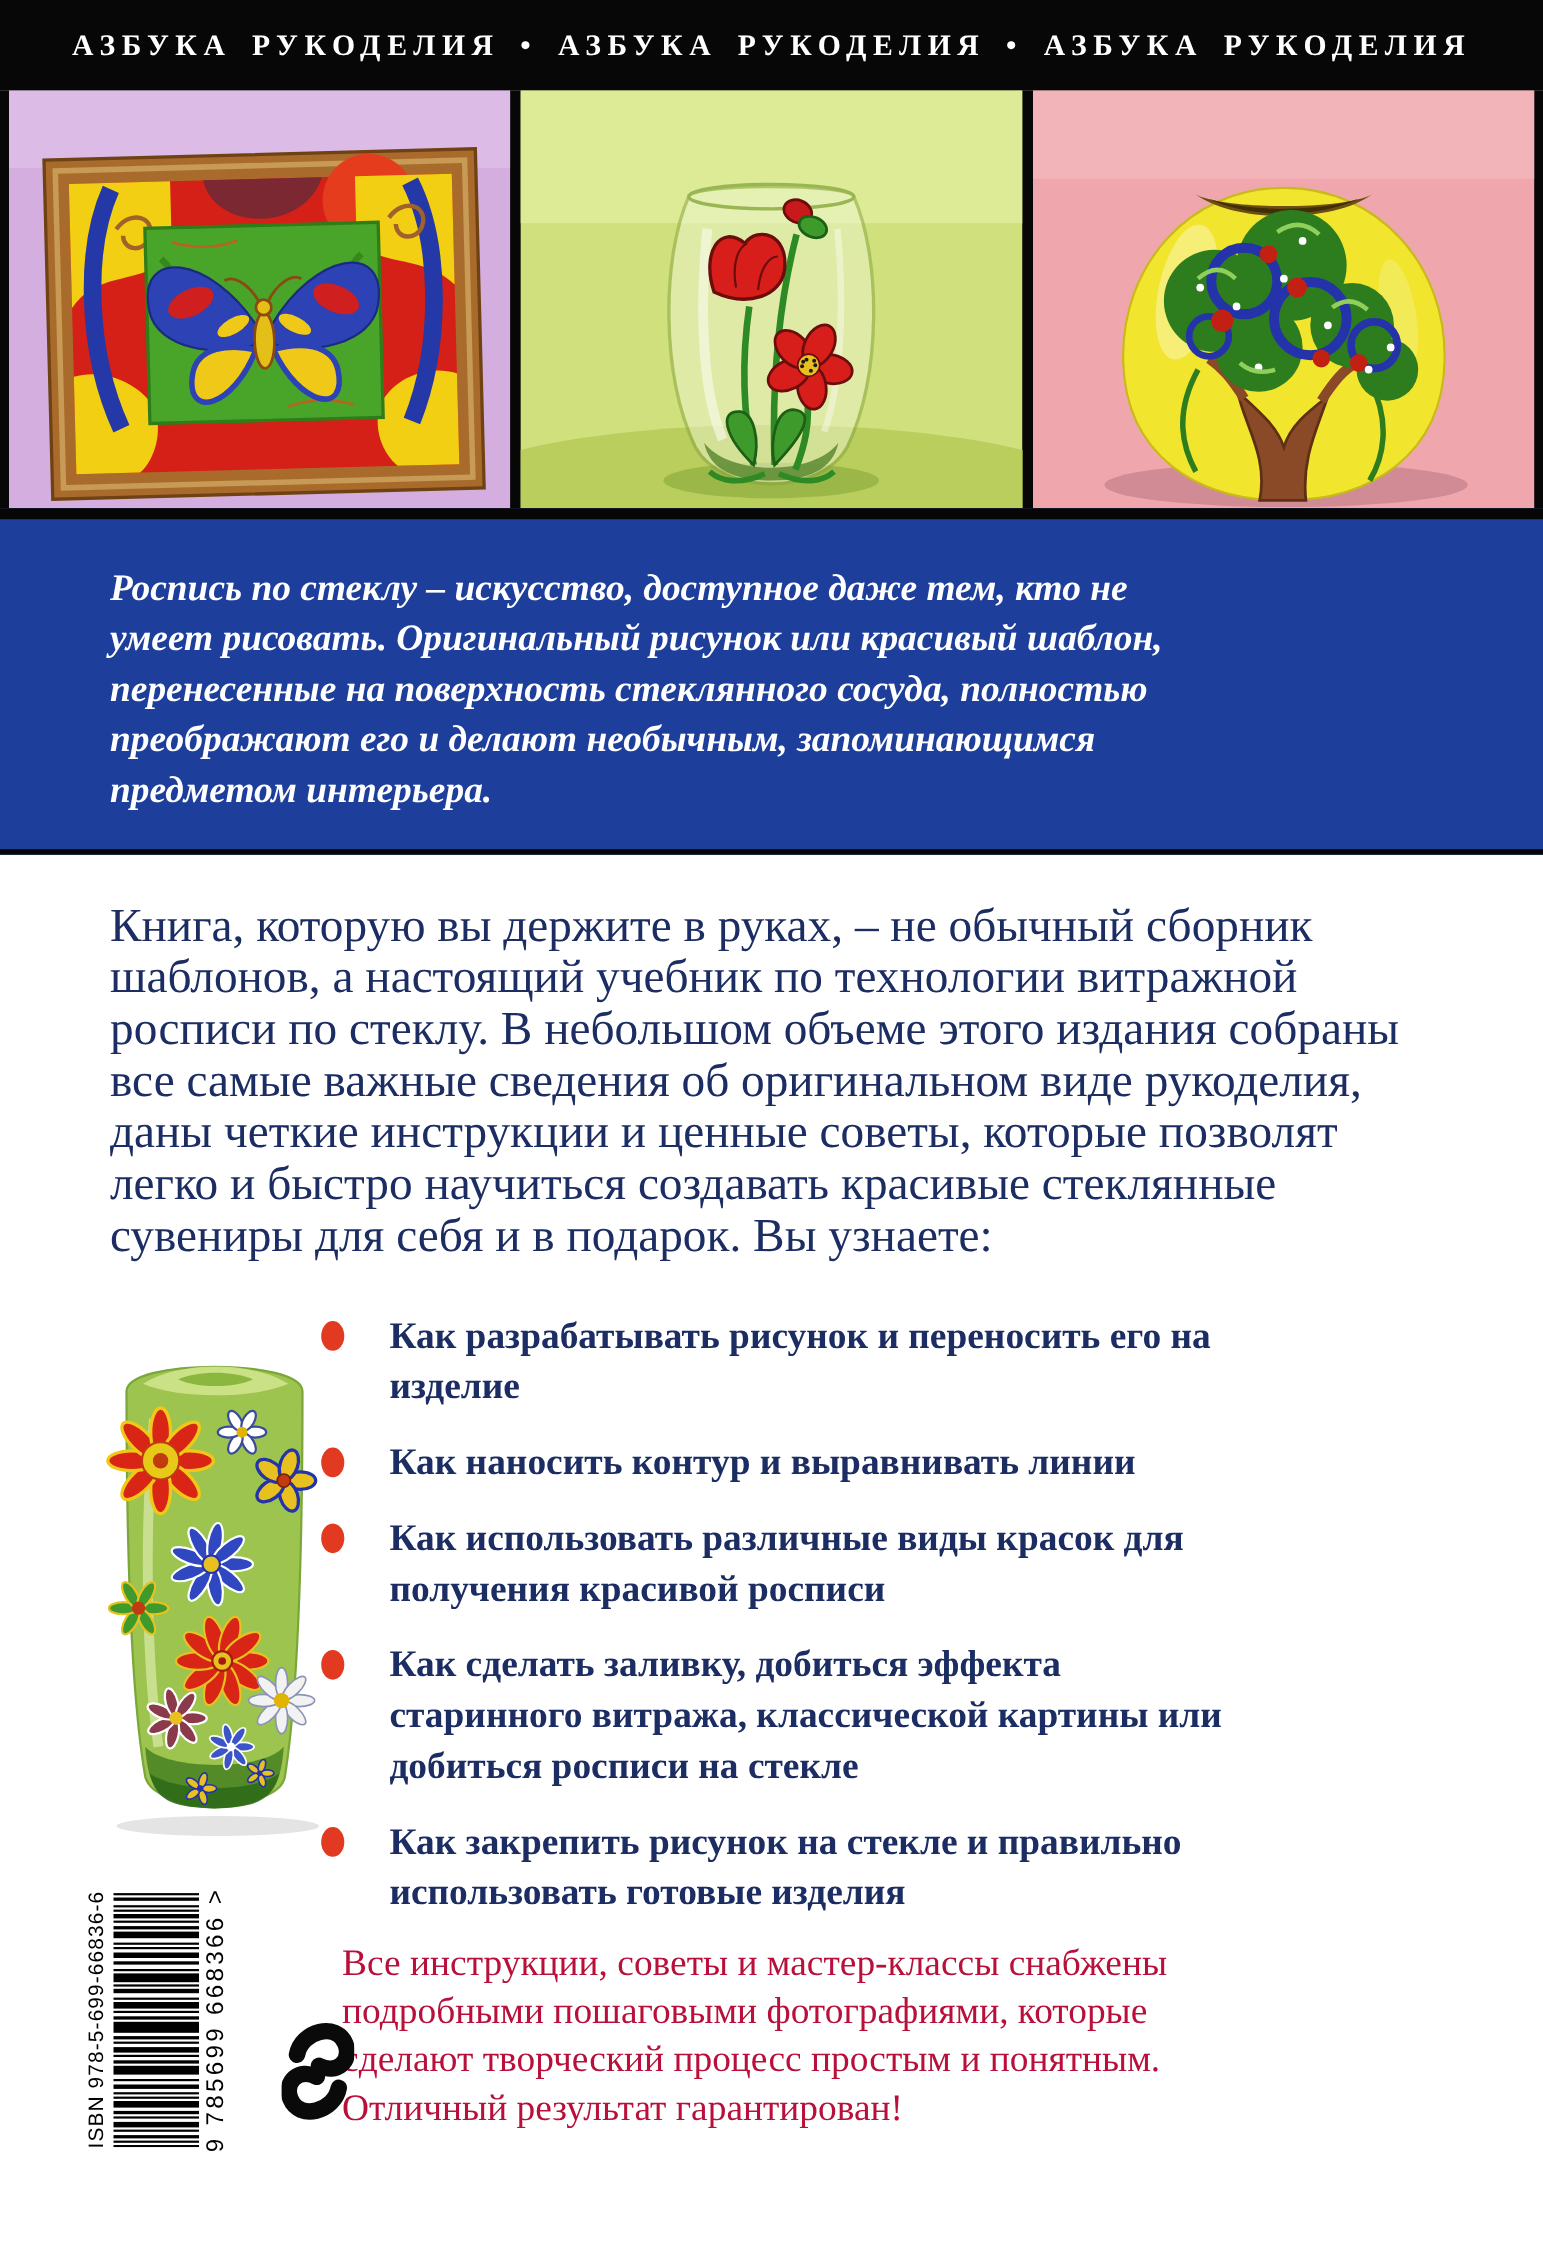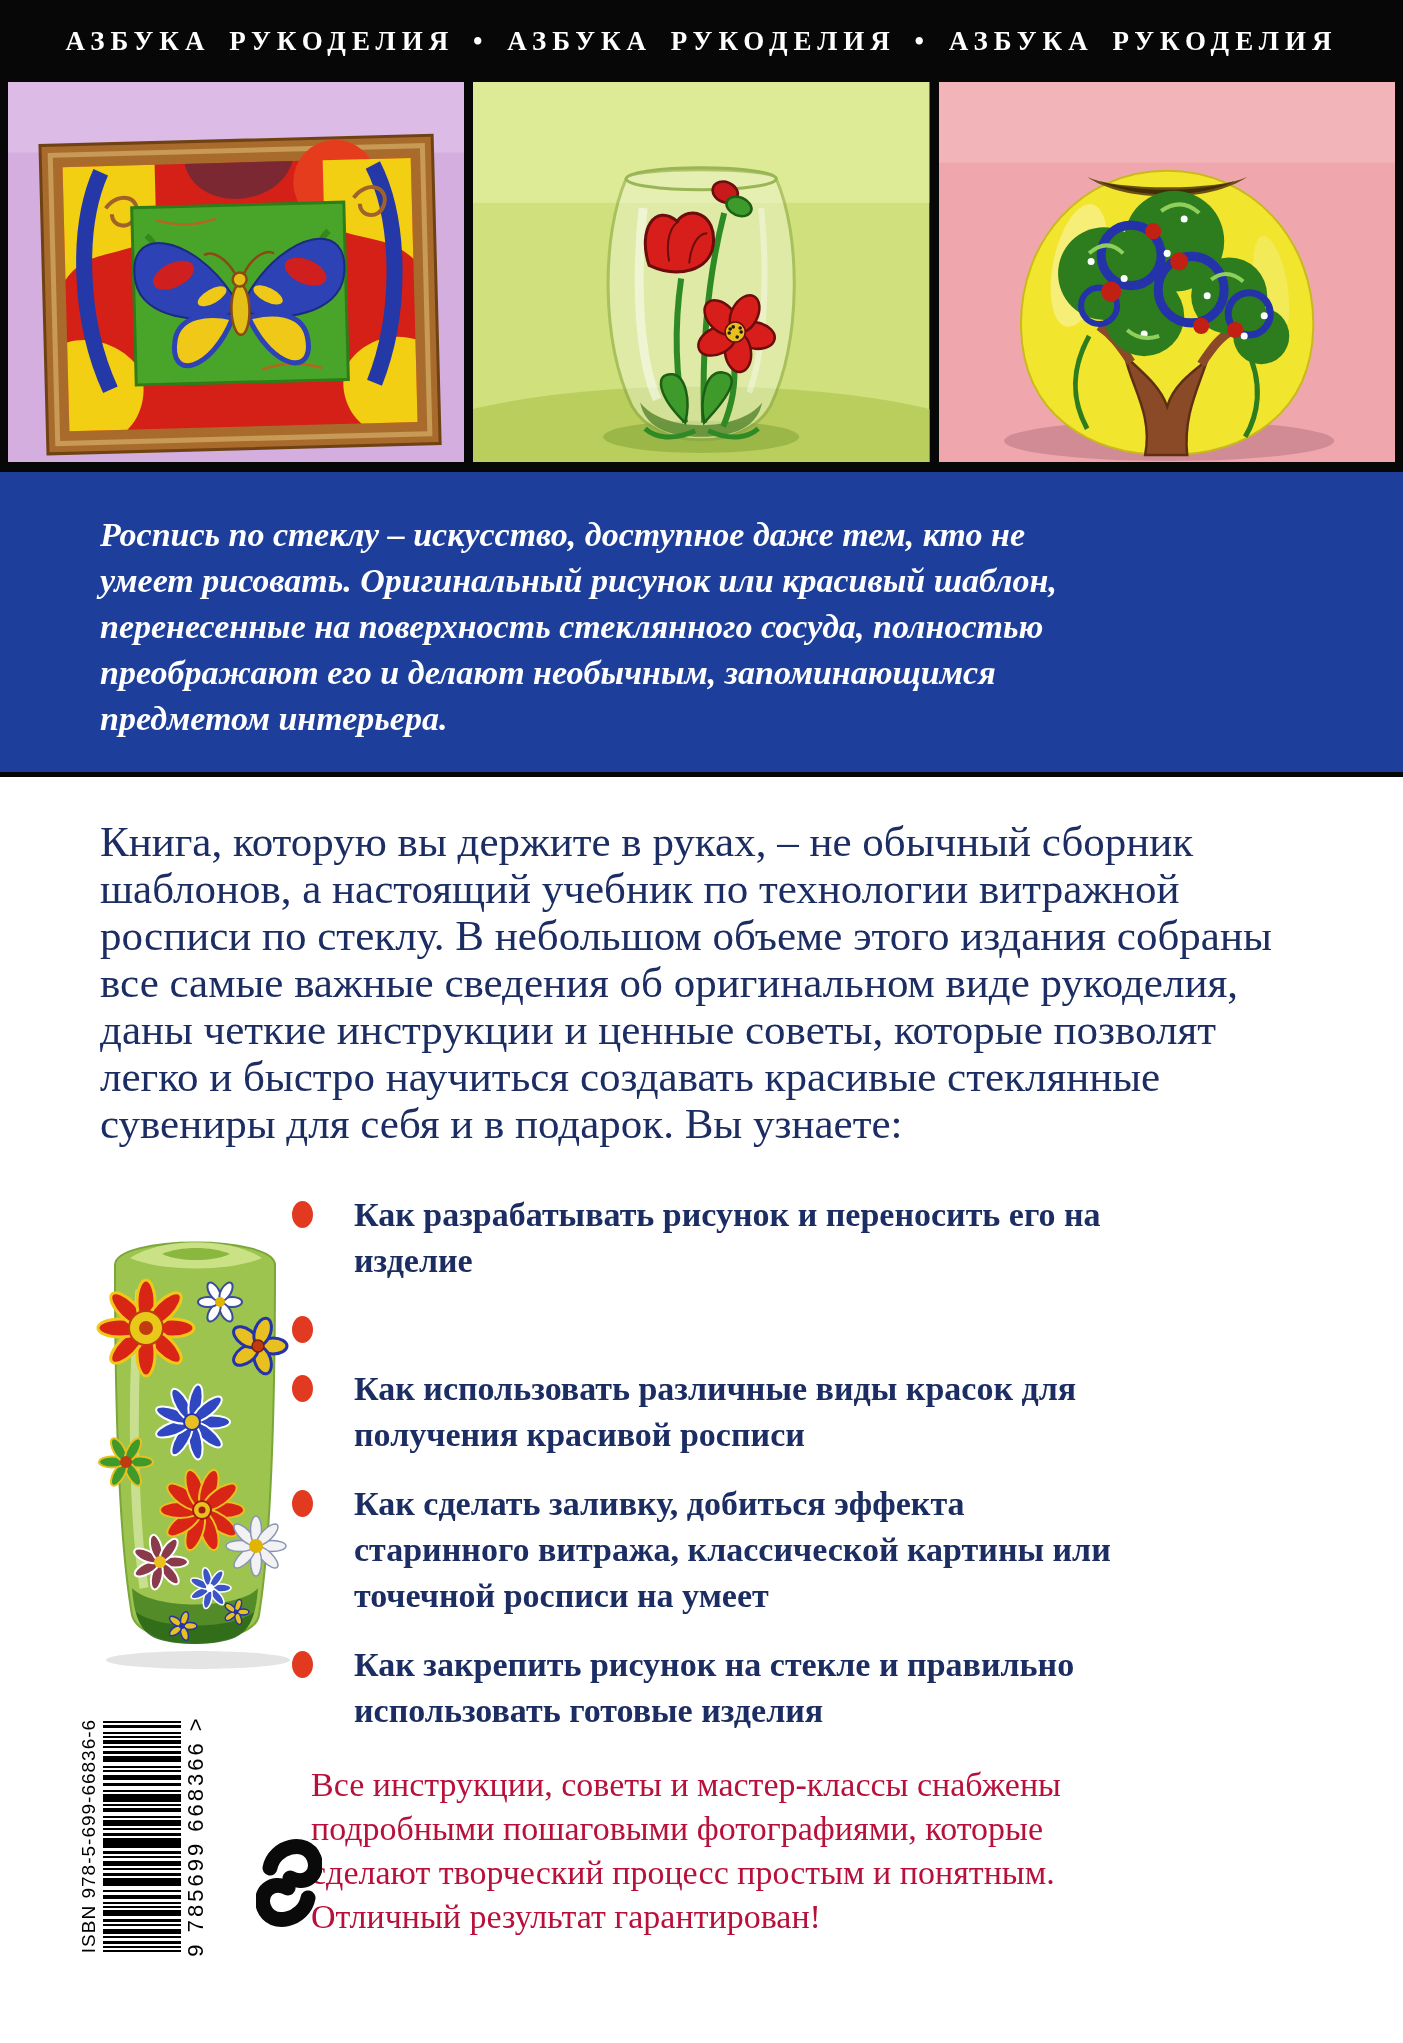--- a/index.html
+++ b/index.html
@@ -382,31 +382,32 @@
 </div>
 
 <div class="bullet-list">
   <div class="bullet-item">
     <span class="bullet-dot"></span>
     <span class="bullet-text">Как разрабатывать рисунок и переносить его на
 изделие</span>
   </div>
   <div class="bullet-item">
     <span class="bullet-dot"></span>
+    <span class="bullet-text">Как наносить контур и выравнивать линии</span>
   </div>
   <div class="bullet-item">
     <span class="bullet-dot"></span>
     <span class="bullet-text">Как использовать различные виды красок для
 получения красивой росписи</span>
   </div>
   <div class="bullet-item">
     <span class="bullet-dot"></span>
     <span class="bullet-text">Как сделать заливку, добиться эффекта
 старинного витража, классической картины или
-точечной росписи на умеет</span>
+добиться росписи на стекле</span>
   </div>
   <div class="bullet-item">
     <span class="bullet-dot"></span>
     <span class="bullet-text">Как закрепить рисунок на стекле и правильно
 использовать готовые изделия</span>
   </div>
 </div>
 
 <div class="note">Все инструкции, советы и мастер-классы снабжены
 подробными пошаговыми фотографиями, которые

